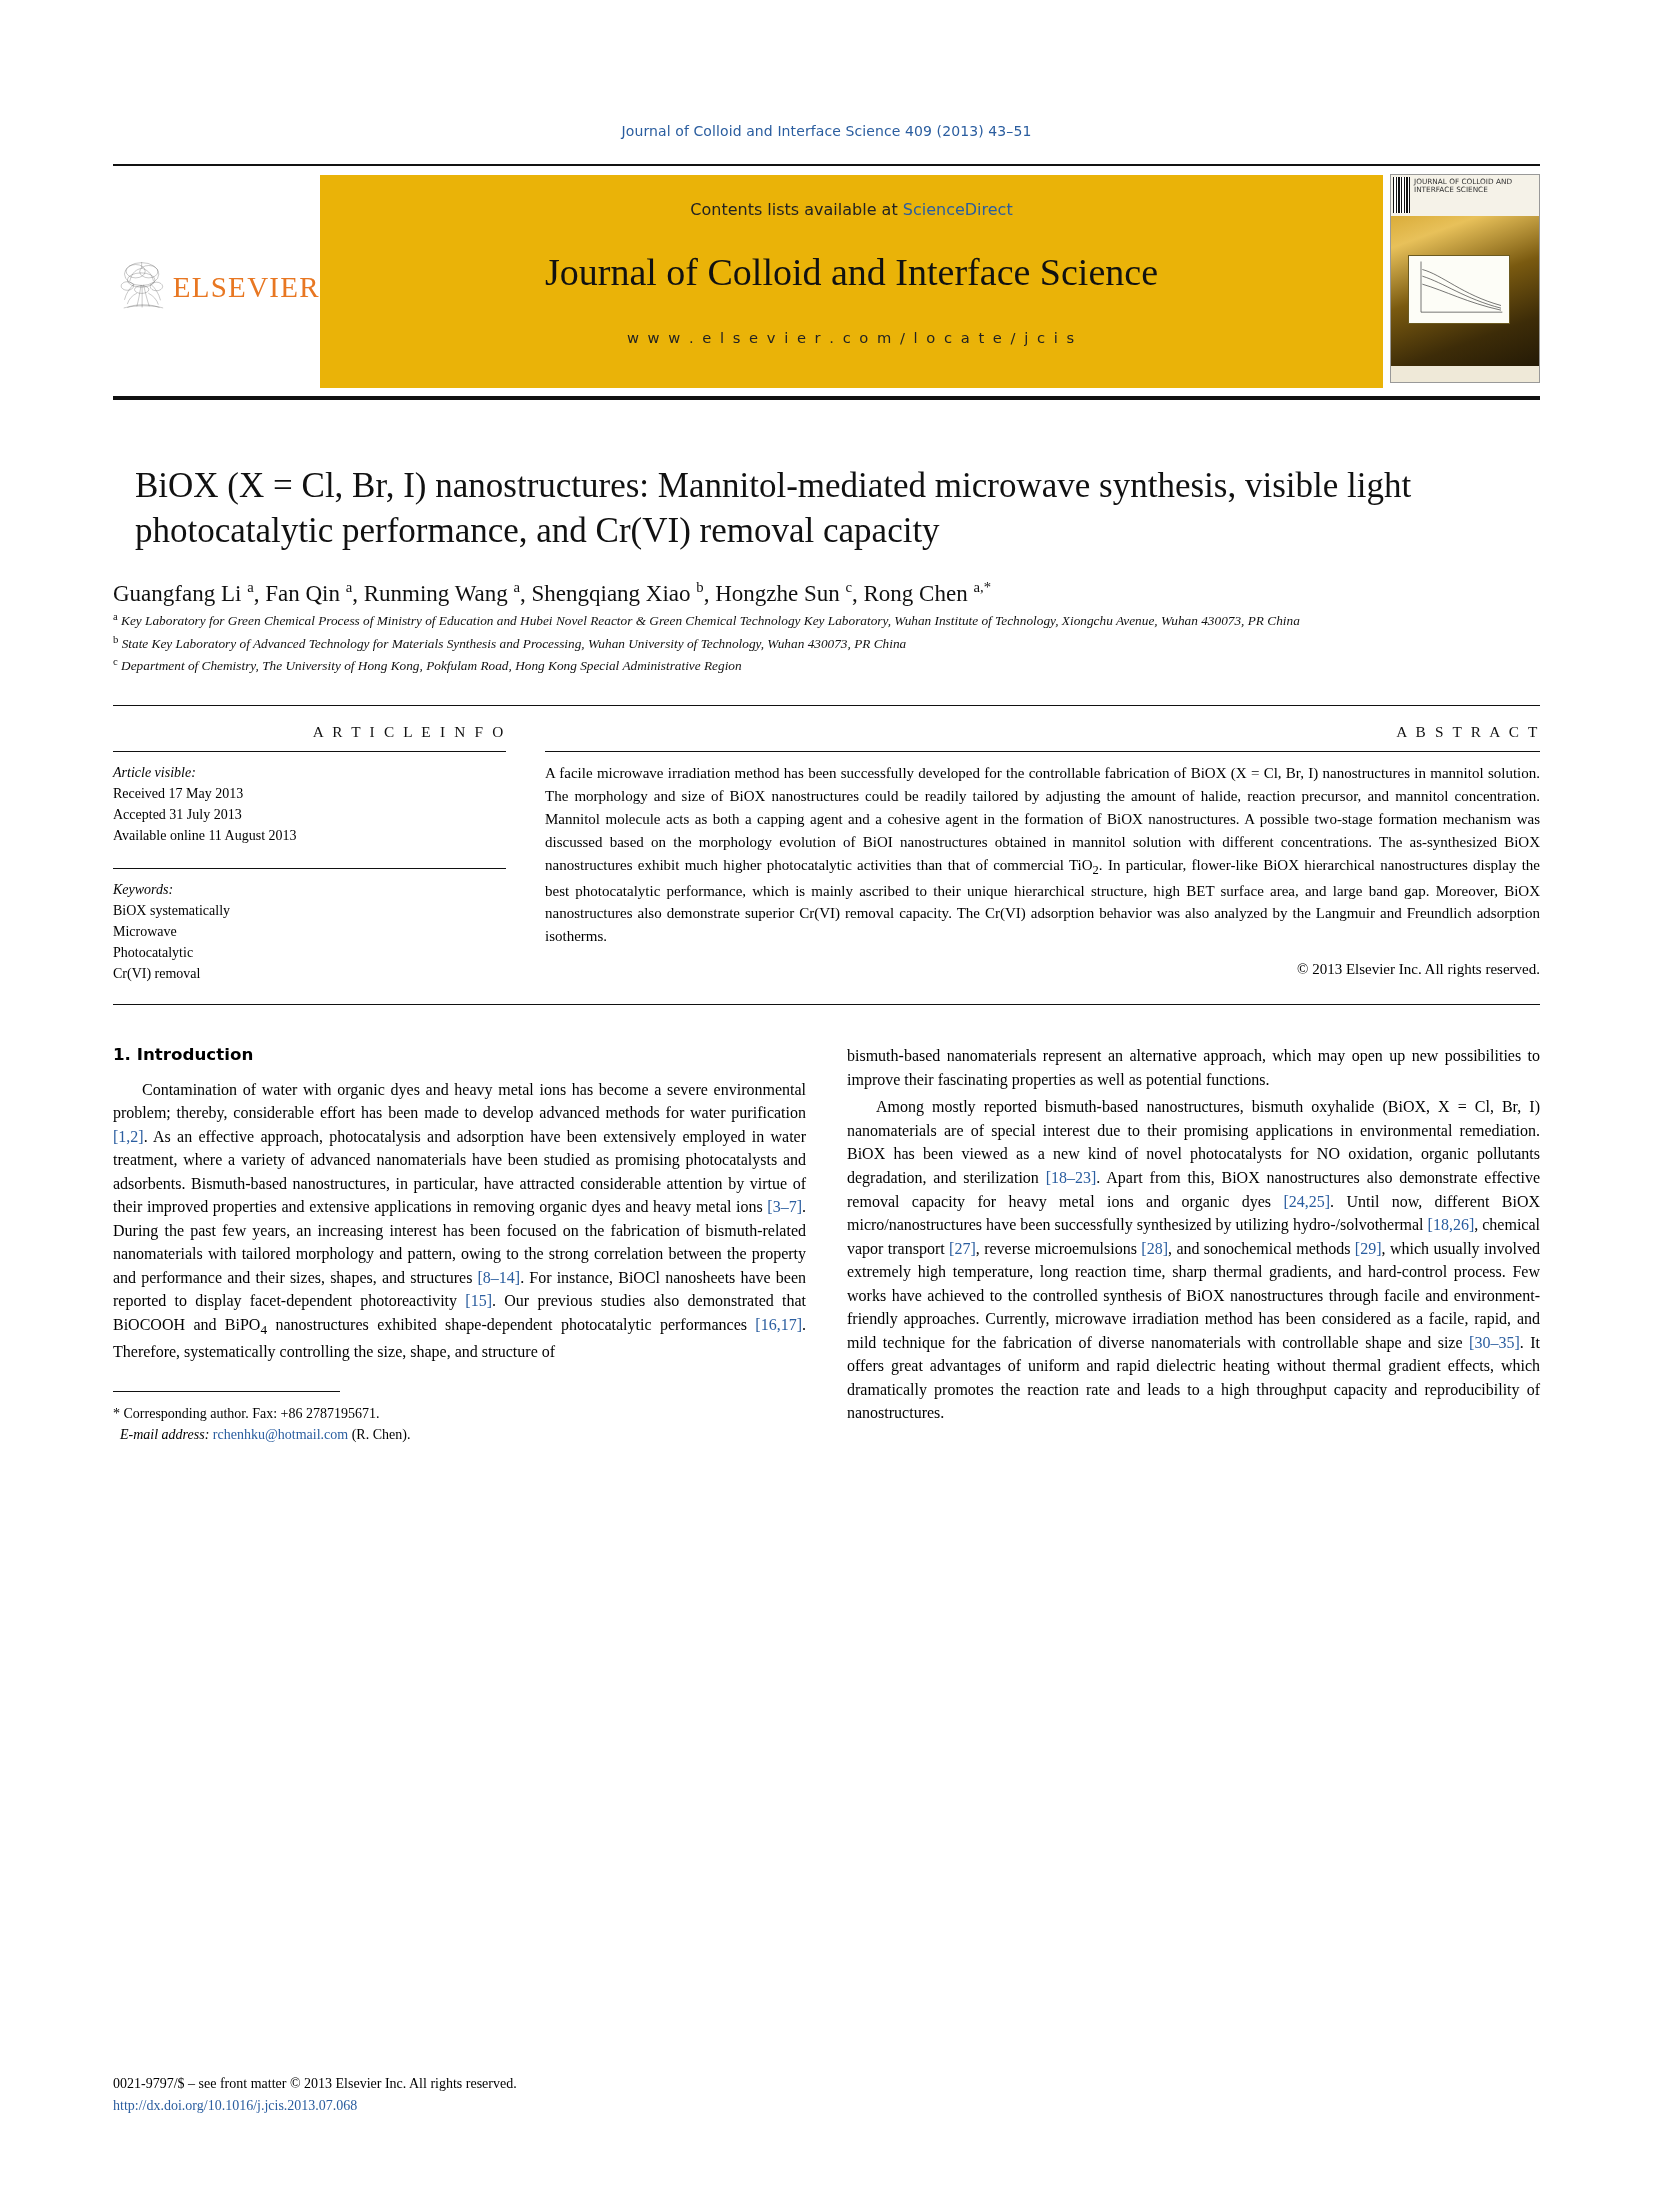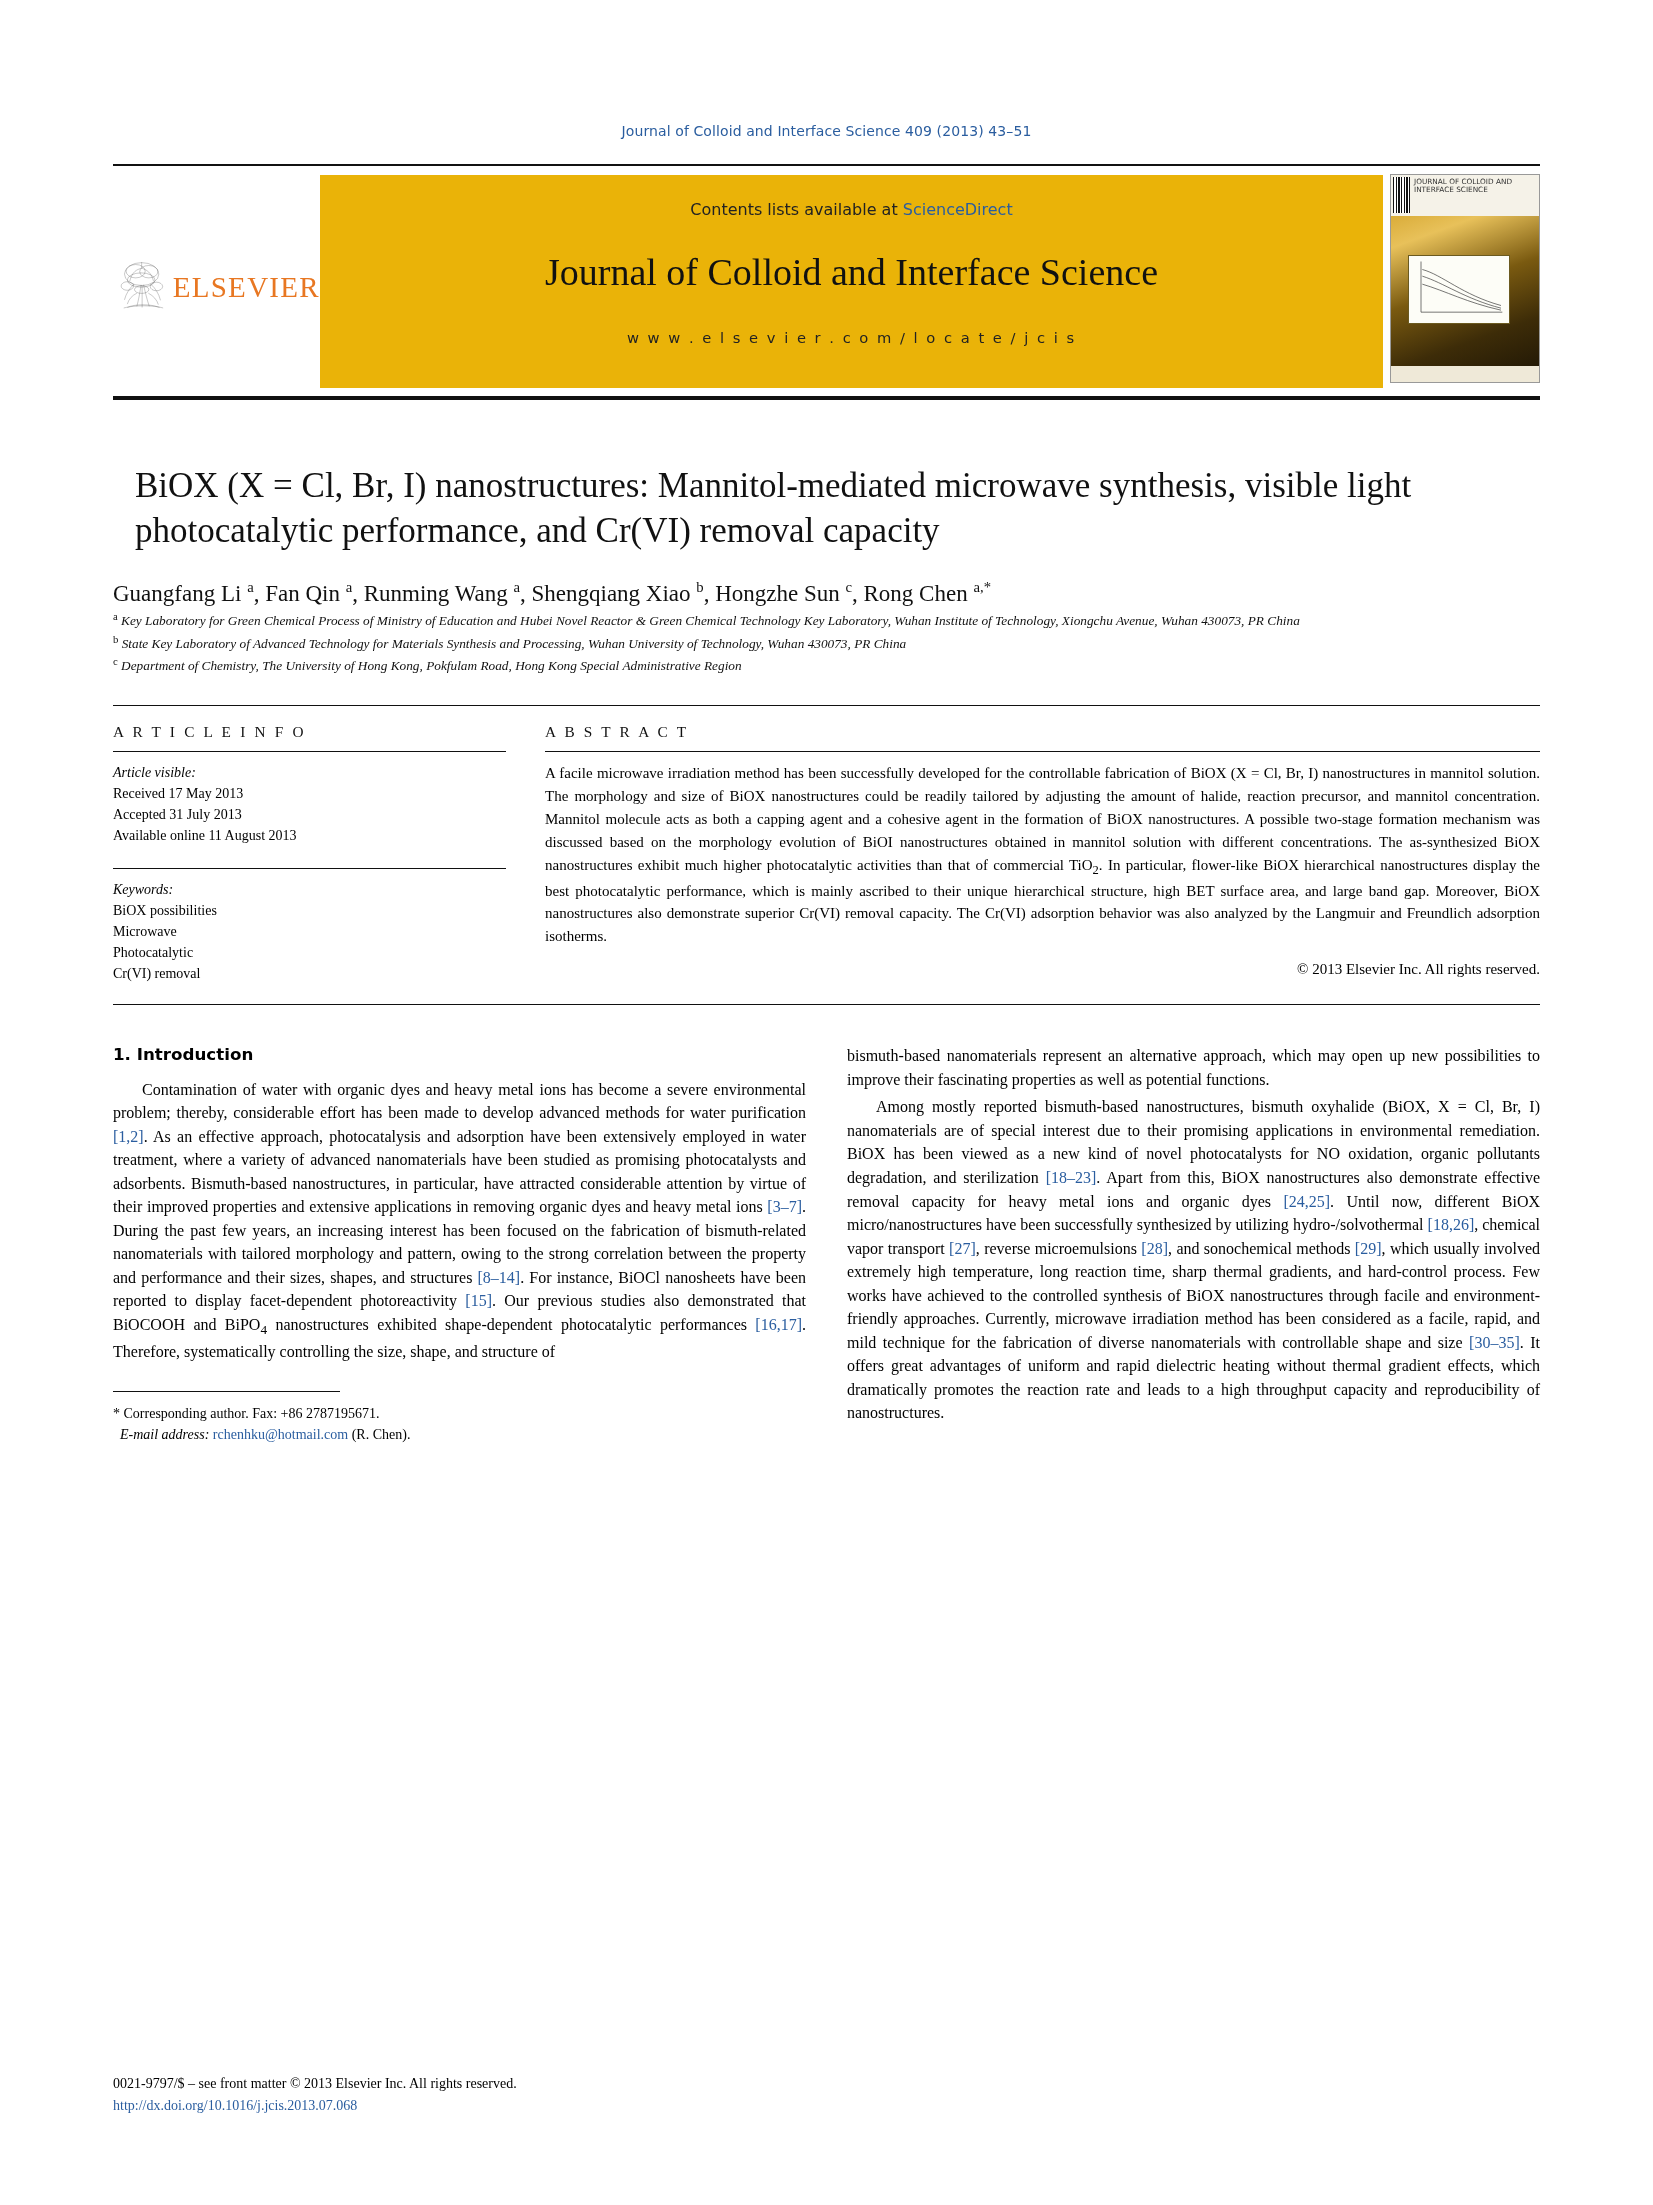--- a/index.html
+++ b/index.html
@@ -183,20 +183,21 @@
     gap: 39px;
   }
   .col-info { width: 393px; }
   .col-abs  { flex: 1; }
   .sec-head {
     font-family: "Liberation Serif", serif;
     font-size: 15.3px;
     letter-spacing: 2.7px;
     margin-bottom: 9.3px;
     color: #111;
+    text-align: right;
   }
   .hr-thin { border-top: 0.7px solid #111; margin: 0 0 10.7px 0; }
   .info-sub {
     font-style: italic;
     font-size: 14px;
     line-height: 1.5;
   }
   .info-line {
     font-size: 14px;
     line-height: 1.5;
@@ -349,21 +350,21 @@
       <div class="col-info">
         <div class="sec-head">A R T I C L E   I N F O</div>
         <div class="hr-thin"></div>
         <div class="info-sub">Article visible:</div>
         <div class="info-line">Received 17 May 2013</div>
         <div class="info-line">Accepted 31 July 2013</div>
         <div class="info-line">Available online 11 August 2013</div>
         <div class="info-gap"></div>
         <div class="hr-thin"></div>
         <div class="info-sub">Keywords:</div>
-        <div class="info-line">BiOX possibilities</div>
+        <div class="info-line">BiOX systematically</div>
         <div class="info-line">Microwave</div>
         <div class="info-line">Photocatalytic</div>
         <div class="info-line">Cr(VI) removal</div>
       </div>
       <div class="col-abs">
         <div class="sec-head">A B S T R A C T</div>
         <div class="hr-thin"></div>
         <div class="abs-text">A facile microwave irradiation method has been successfully developed for the controllable fabrication of BiOX (X = Cl, Br, I) nanostructures in mannitol solution. The morphology and size of BiOX nanostructures could be readily tailored by adjusting the amount of halide, reaction precursor, and mannitol concentration. Mannitol molecule acts as both a capping agent and a cohesive agent in the formation of BiOX nanostructures. A possible two-stage formation mechanism was discussed based on the morphology evolution of BiOI nanostructures obtained in mannitol solution with different concentrations. The as-synthesized BiOX nanostructures exhibit much higher photocatalytic activities than that of commercial TiO<sub>2</sub>. In particular, flower-like BiOX hierarchical nanostructures display the best photocatalytic performance, which is mainly ascribed to their unique hierarchical structure, high BET surface area, and large band gap. Moreover, BiOX nanostructures also demonstrate superior Cr(VI) removal capacity. The Cr(VI) adsorption behavior was also analyzed by the Langmuir and Freundlich adsorption isotherms.</div>
         <div class="abs-copy">© 2013 Elsevier Inc. All rights reserved.</div>
       </div>

